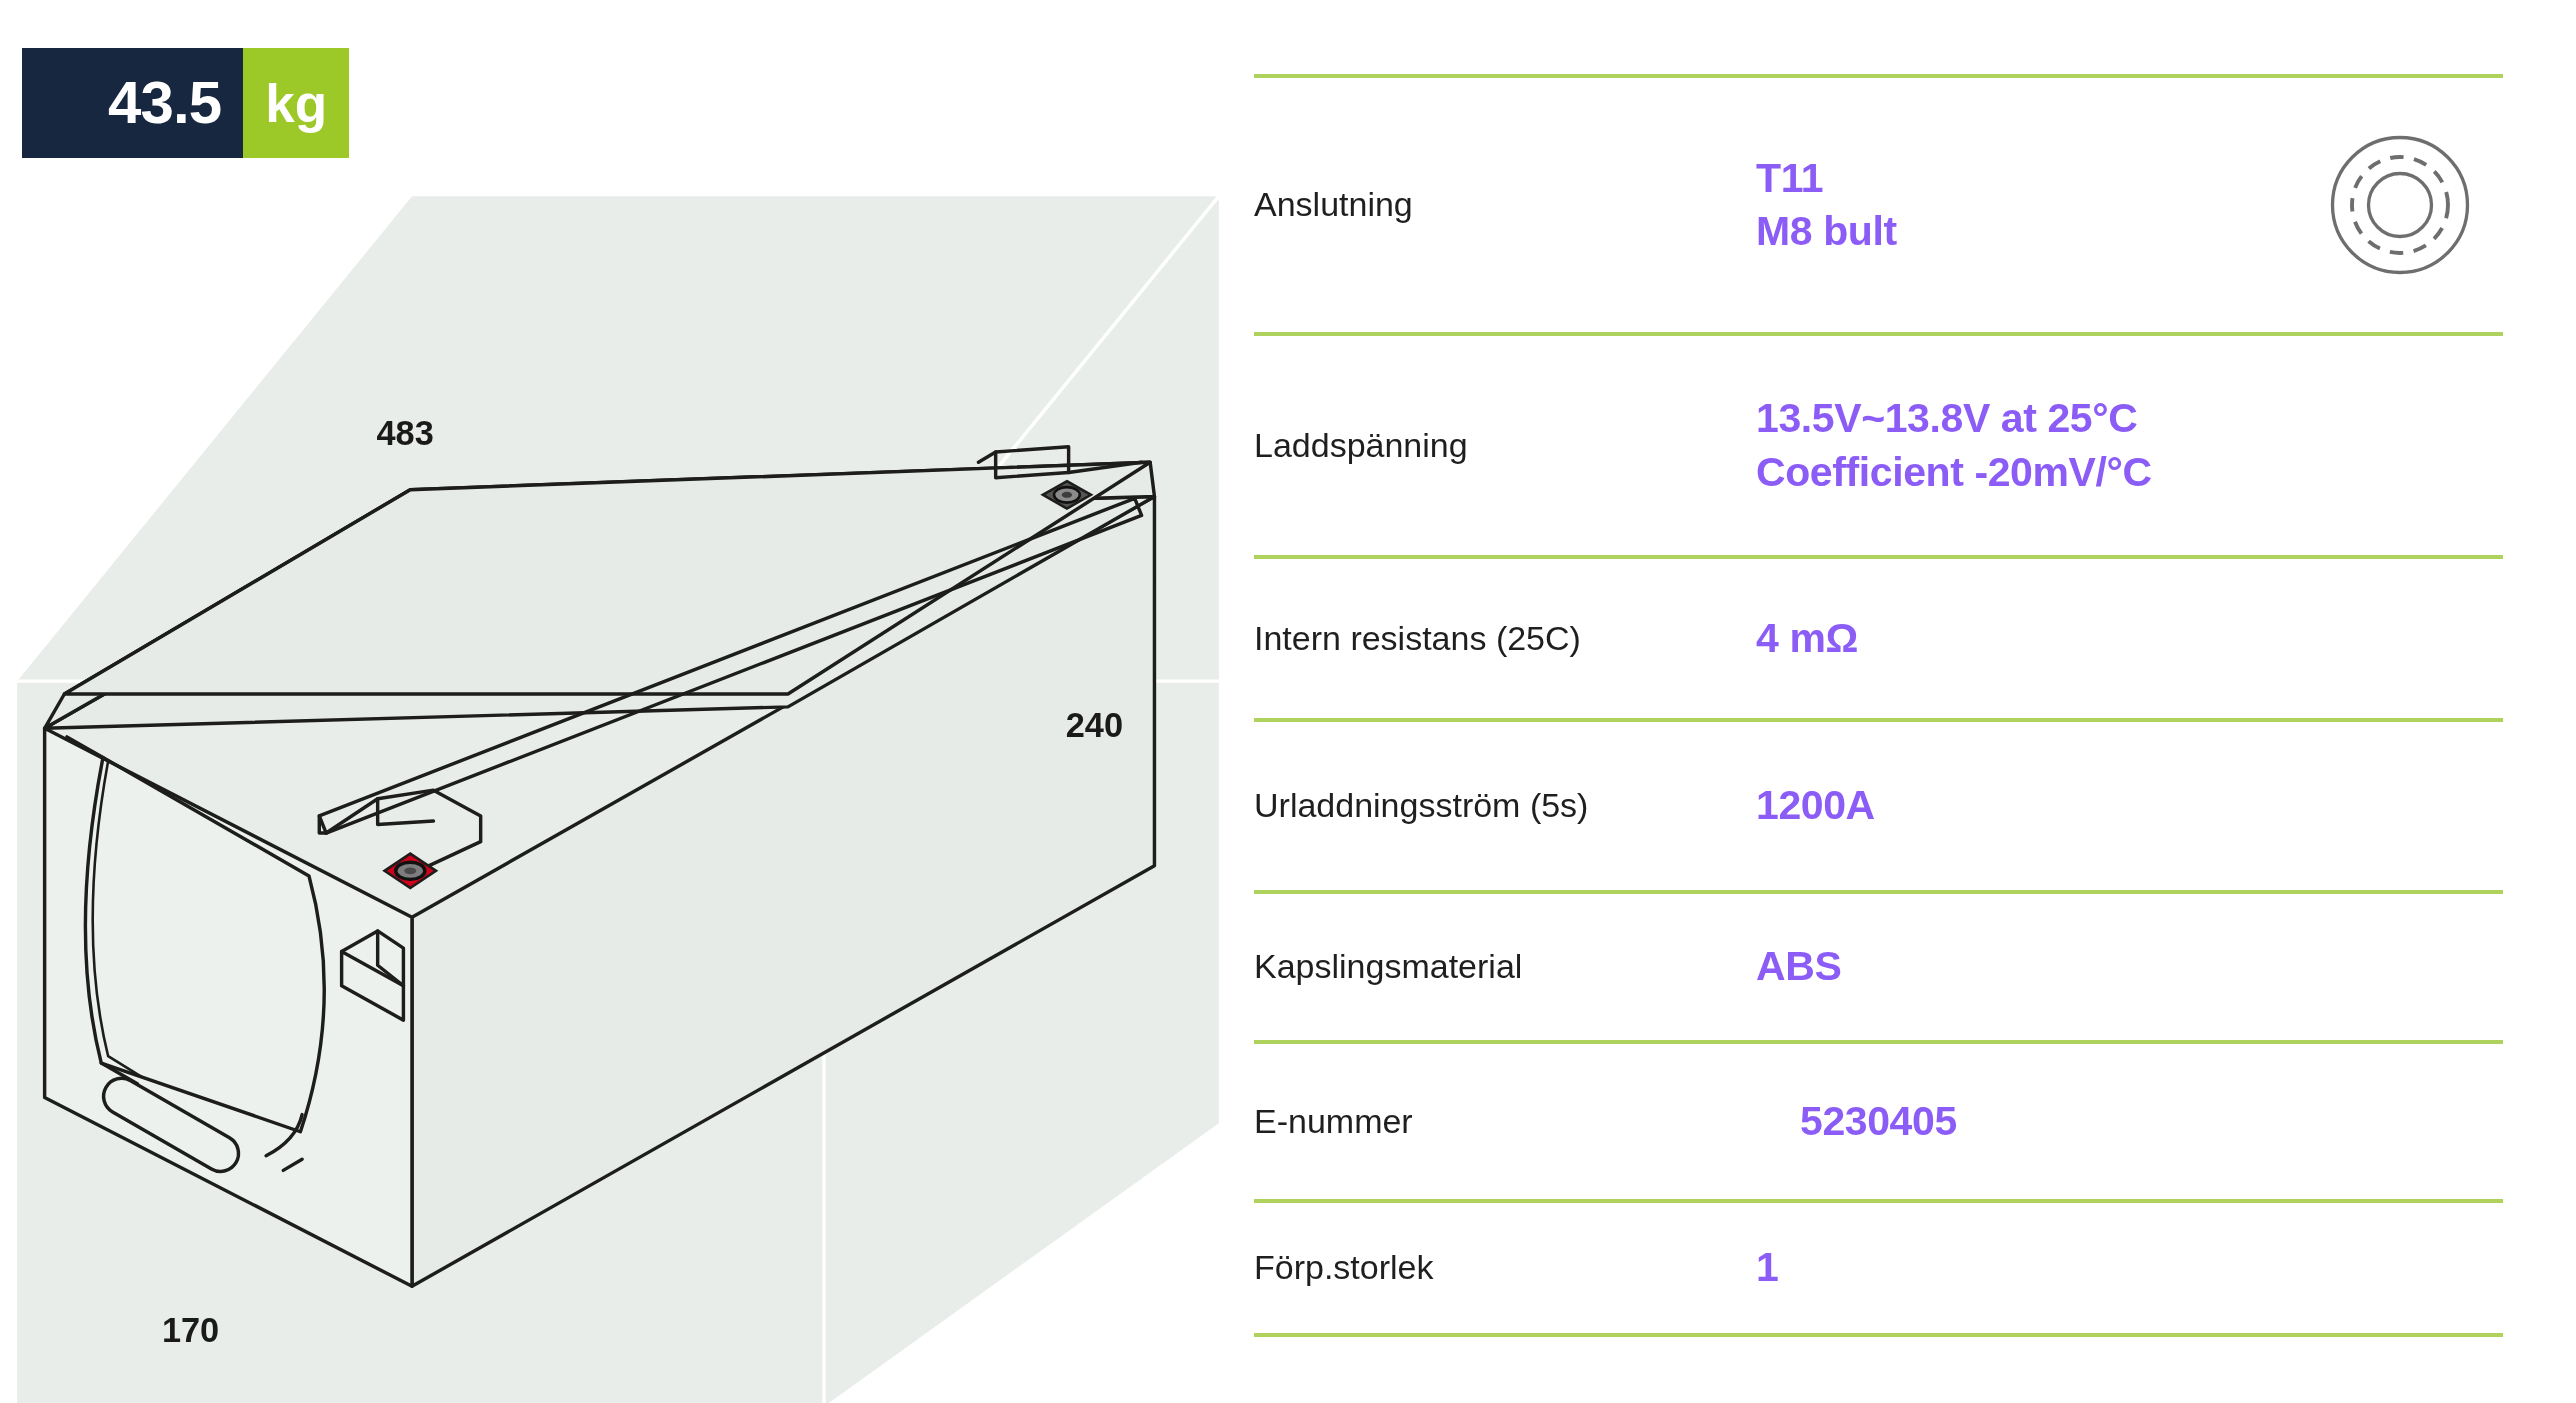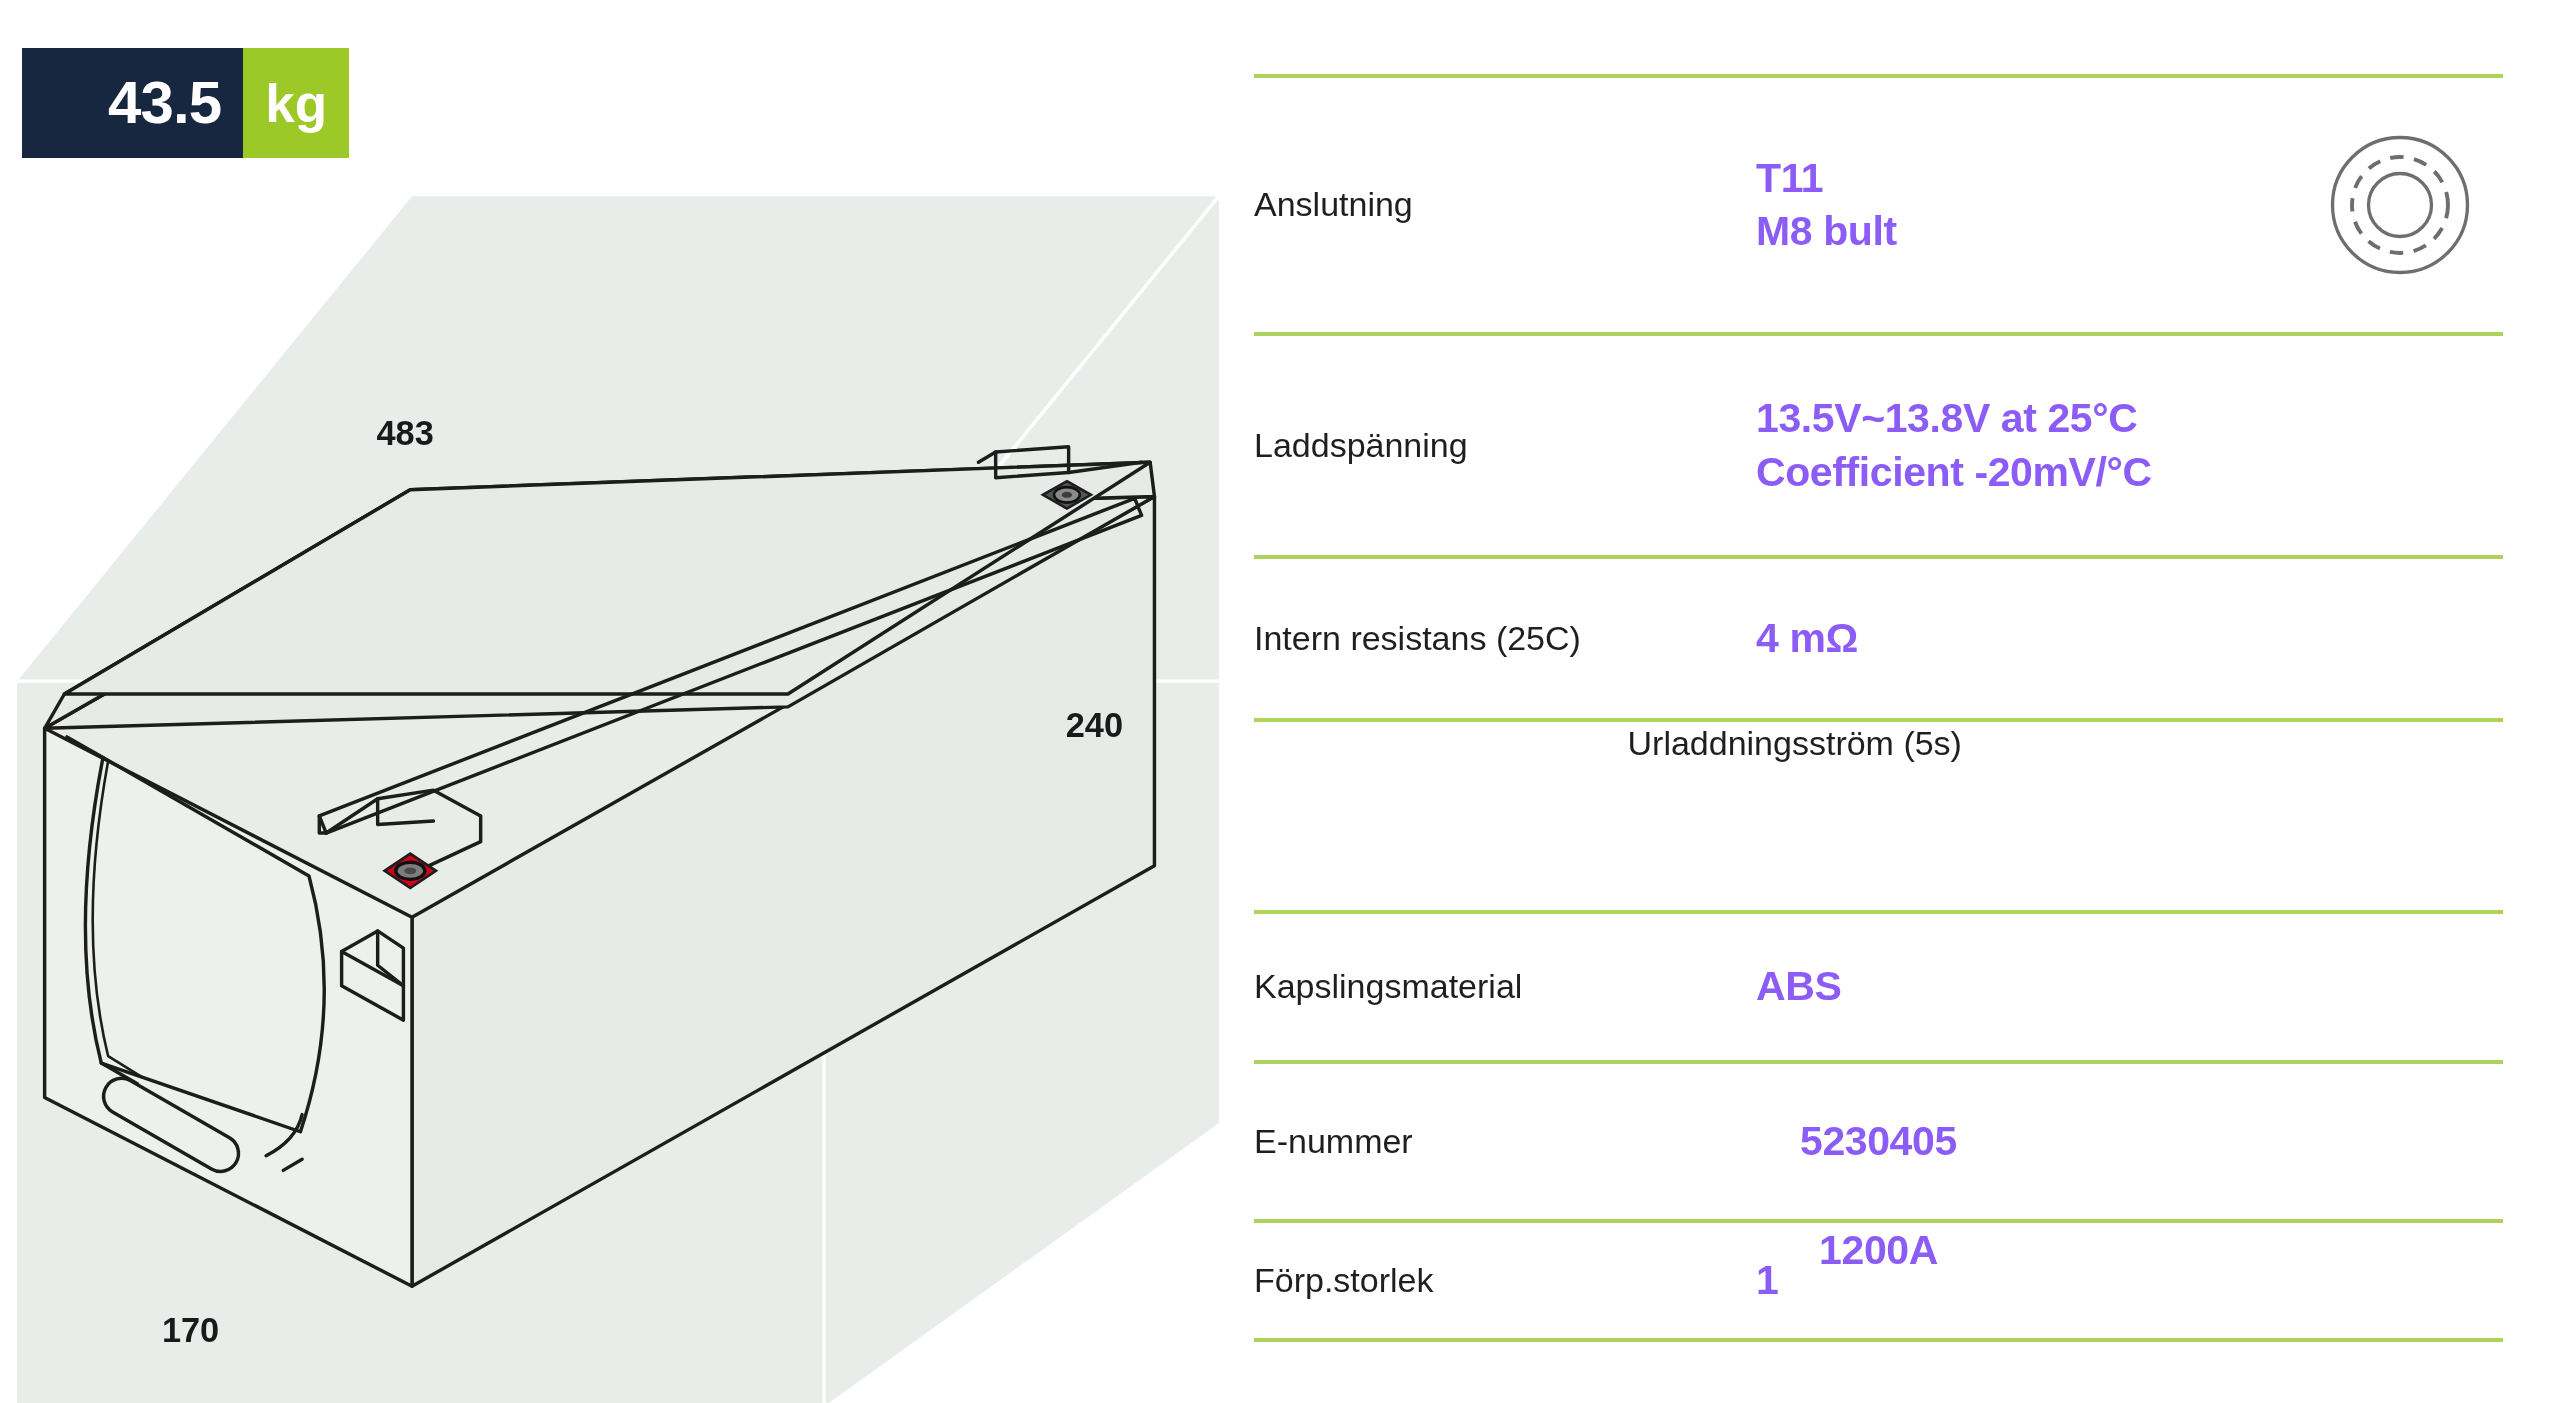--- a/index.html
+++ b/index.html
@@ -110,24 +110,24 @@
   .spec-icon {
     flex: 0 0 206px;
     display: flex;
     align-items: center;
     justify-content: center;
   }
 
   .row-h-tall   { height: 258px; }
   .row-h-tall2  { height: 223px; }
   .row-h-med    { height: 163px; }
-  .row-h-med2   { height: 192px; flex-direction: column; }
+  .row-h-med2   { height: 172px; }
   .row-h-short  { height: 150px; }
   .row-h-short2 { height: 159px; gap: 44px; }
-  .row-h-short3 { height: 123px; }
+  .row-h-short3 { height: 138px; }
 </style>
 </head>
 <body>
 
 <div id="page">
 
   <div class="weight-badge">
     <div class="value-block">43.5</div>
     <div class="unit-block">kg</div>
   </div>

